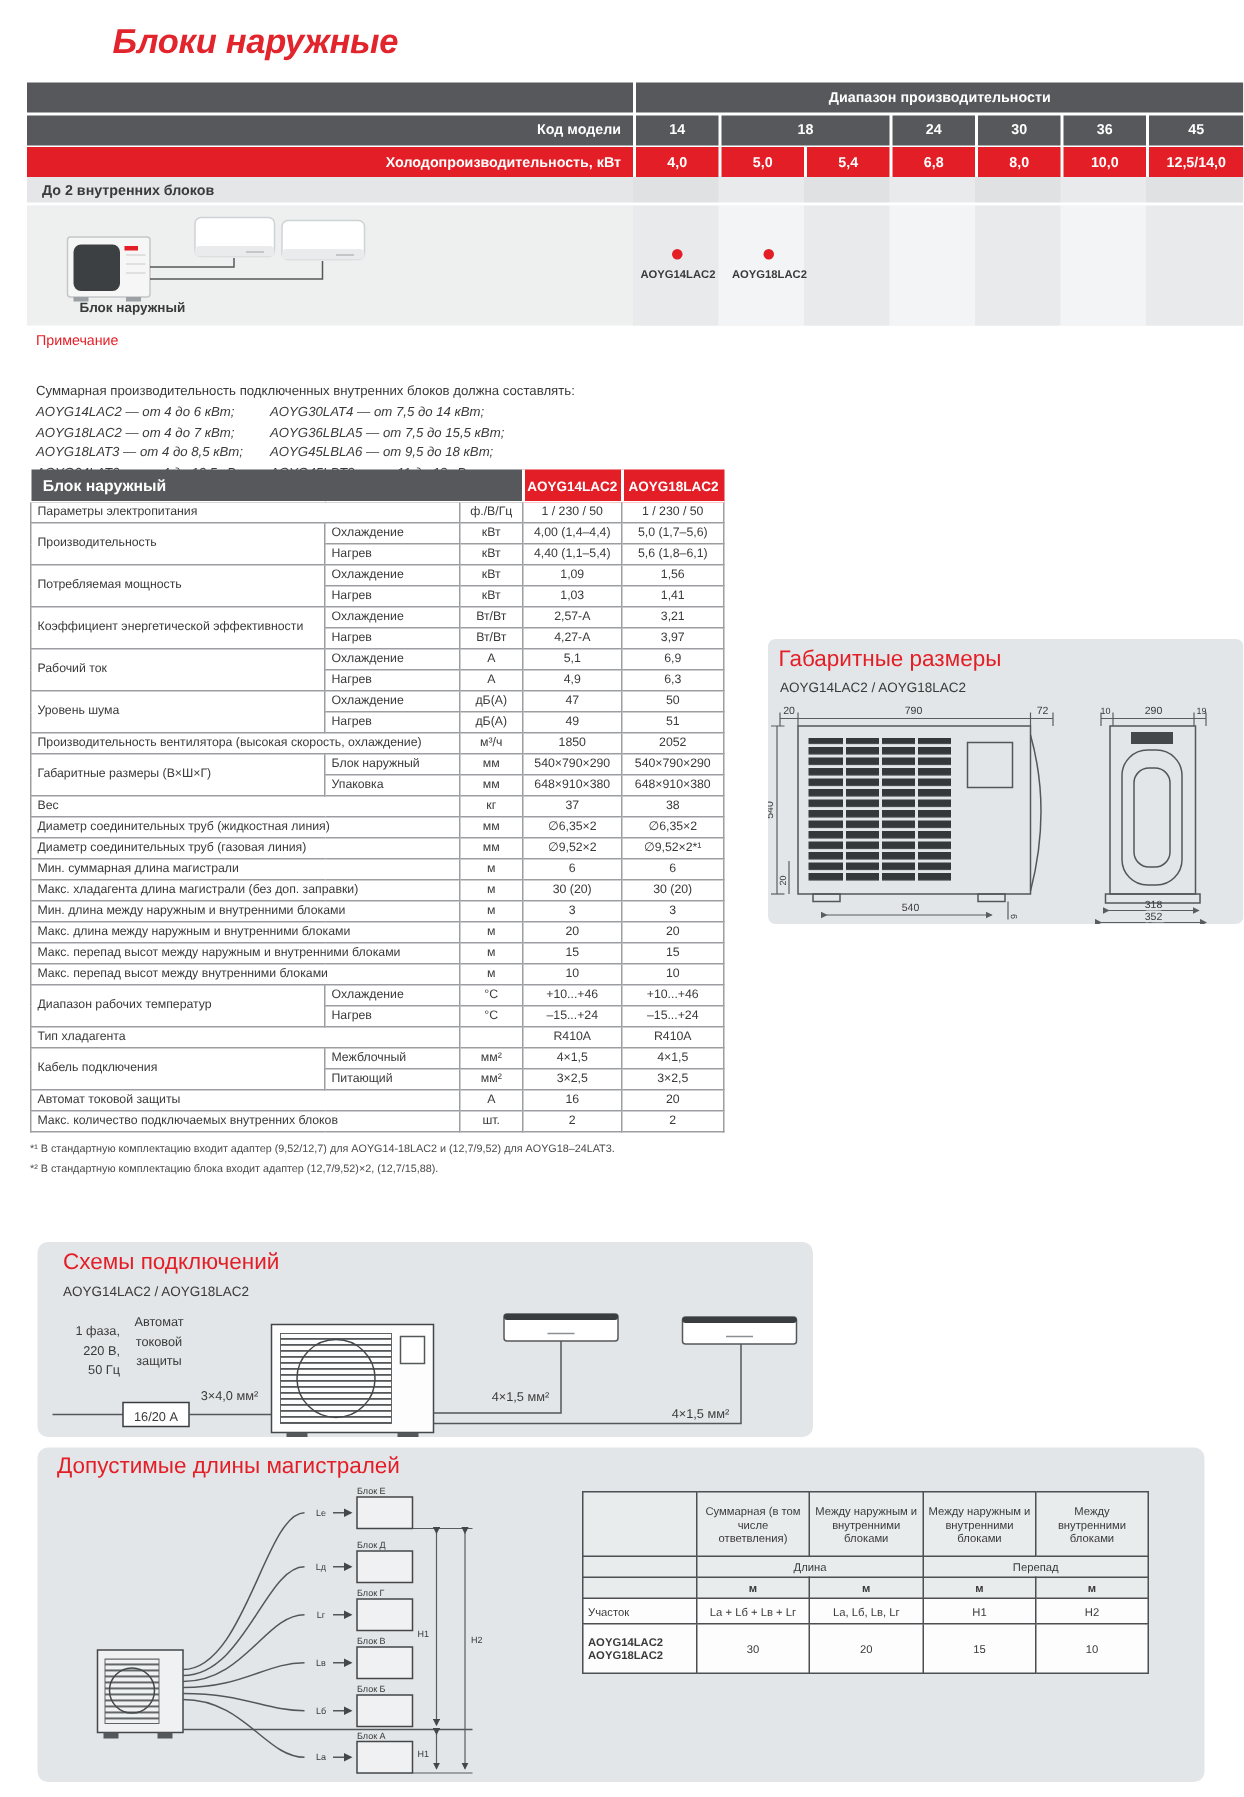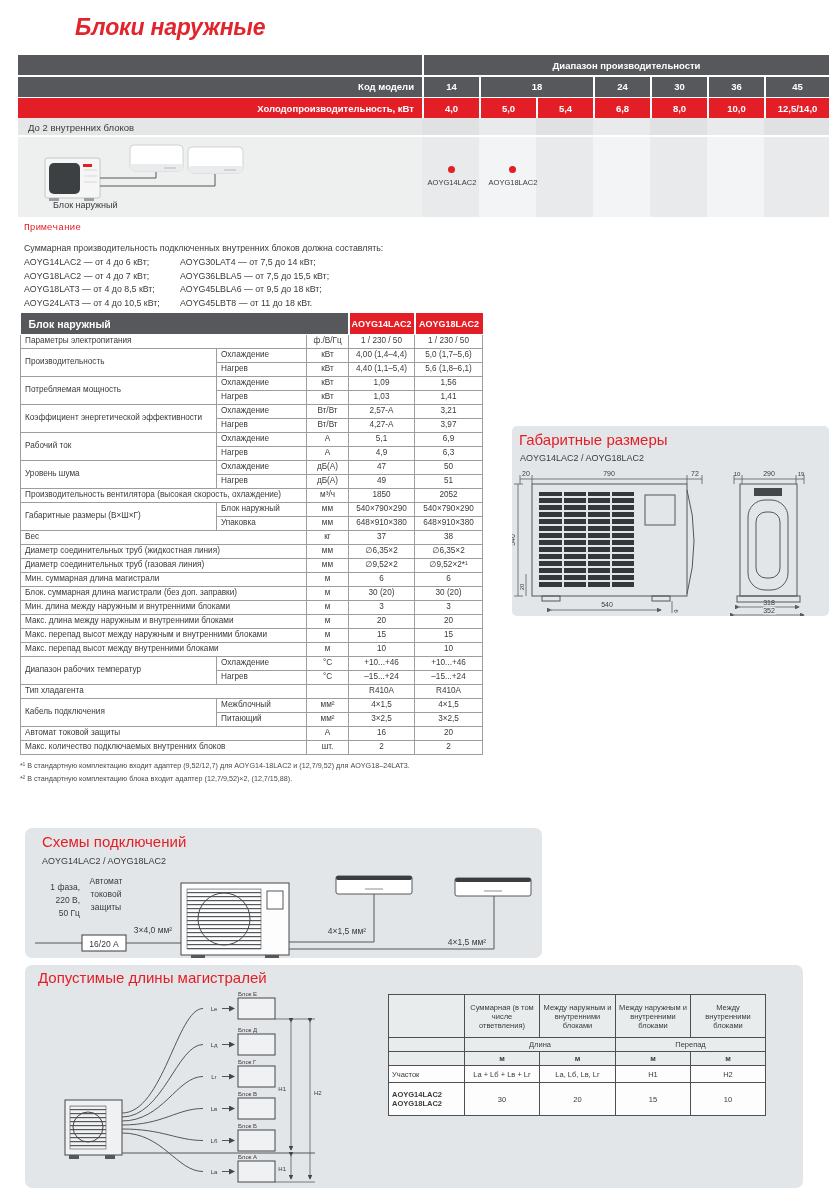--- a/index.html
+++ b/index.html
@@ -12,34 +12,34 @@
   
   #top-table{position:absolute;left:18px;top:55px;width:811px;}
   .tt-row{display:grid;grid-template-columns:404px repeat(6,55px) 1fr;column-gap:2px;margin-bottom:1.5px;}
   .tt-label{background:#57585b;color:#fff;font-size:9.5px;font-weight:bold;text-align:right;padding:0 8px;display:flex;align-items:center;justify-content:flex-end;height:20px;}
   .tt-head{background:#57585b;color:#fff;font-size:9.5px;font-weight:bold;display:flex;align-items:center;justify-content:center;height:20px;}
   .tt-cell{background:#57585b;color:#fff;font-size:9.5px;font-weight:bold;display:flex;align-items:center;justify-content:center;height:20px;}
   .tt-cell.red, .tt-label.red{background:#e31e26;}
   .span7{grid-column:span 7;}
 
   
-  #band{position:absolute;left:18px;top:118px;width:811px;height:99px;background:#eef0f0;}
+  #band{position:absolute;left:18px;top:118px;width:811px;height:99px;background:#eef0f0;font-weight:bold;}
   .stripe{position:absolute;top:0;height:99px;}
   #band-strip{position:absolute;left:0;top:0;width:811px;height:19px;background:rgba(87,90,94,0.06);border-bottom:2px solid #fff;box-sizing:border-box;}
   #band-title{position:absolute;left:10px;top:4px;font-size:9.5px;color:#3a3a3a;}
   #outdoor-photo-label{position:absolute;left:35px;top:82px;font-size:9px;color:#3a3a3a;}
   .model-dot{position:absolute;width:7px;height:7px;border-radius:50%;background:#e31e26;top:48px;}
   .model-label{position:absolute;top:60px;width:64px;text-align:center;font-size:7.5px;color:#3a3a3a;}
 
   
   #note{position:absolute;left:24px;top:222px;width:560px;font-size:8.8px;line-height:13.8px;}
-  #note-title{color:#e31e26;font-size:9.5px;line-height:12px;margin-bottom:8px;font-family:Liberation Mono, monospace;}
+  #note-title{color:#e31e26;font-size:9.5px;line-height:12px;margin-bottom:20px;}
   #note-cols{display:flex;}
   #note-left{width:156px;}
-  .note-line{white-space:nowrap;}
+  .note-line{white-space:nowrap;font-style:italic;}
 
   
   #spec{position:absolute;left:20px;top:313px;width:470px;}
   #spec-table{border-collapse:collapse;width:462px;table-layout:fixed;}
   #spec-table th{height:19px;}
   th.spec-title{background:#57585b;color:#fff;font-size:10.5px;font-weight:bold;text-align:left;padding:0 0 0 8px;}
   th.spec-model{background:#e31e26;color:#fff;font-size:9px;font-weight:bold;text-align:center;border-left:2px solid #fff;}
   #spec-table thead th{border-bottom:1.5px solid #fff;}
   #spec-table td{border:1px solid #9b9da0;font-size:8.2px;line-height:10.5px;padding:1px 4px;height:11px;color:#3a3a3a;}
   td.cell-param{text-align:left;}
@@ -305,21 +305,21 @@
             <td class="cell-val">∅9,52×2</td>
             <td class="cell-val">∅9,52×2*¹</td>
           </tr>
           <tr>
             <td class="cell-param" colspan="2">Мин. суммарная длина магистрали</td>
             <td class="cell-unit">м</td>
             <td class="cell-val">6</td>
             <td class="cell-val">6</td>
           </tr>
           <tr>
-            <td class="cell-param" colspan="2">Блок. суммарная длина магистрали (без доп. заправки)</td>
+            <td class="cell-param" colspan="2">Макс. хладагента длина магистрали (без доп. заправки)</td>
             <td class="cell-unit">м</td>
             <td class="cell-val">30 (20)</td>
             <td class="cell-val">30 (20)</td>
           </tr>
           <tr>
             <td class="cell-param" colspan="2">Мин. длина между наружным и внутренними блоками</td>
             <td class="cell-unit">м</td>
             <td class="cell-val">3</td>
             <td class="cell-val">3</td>
           </tr>

